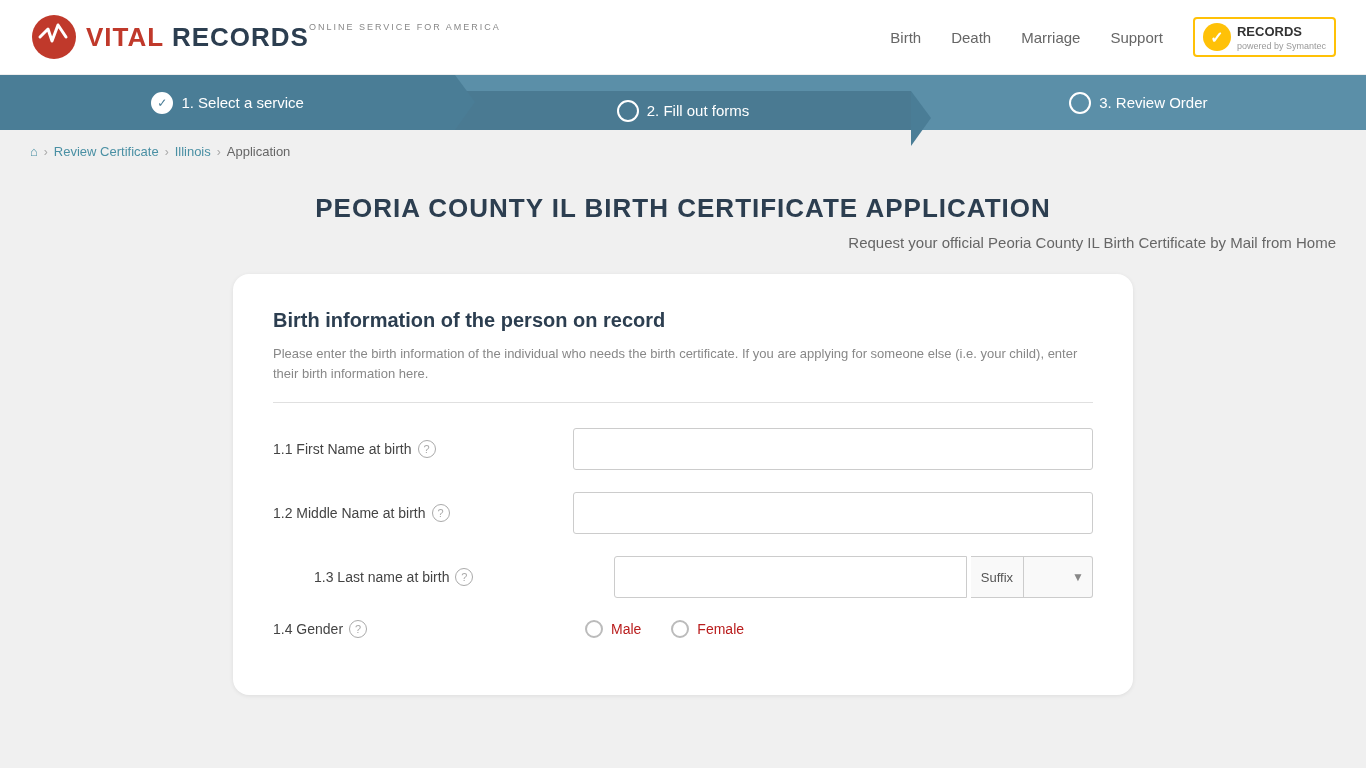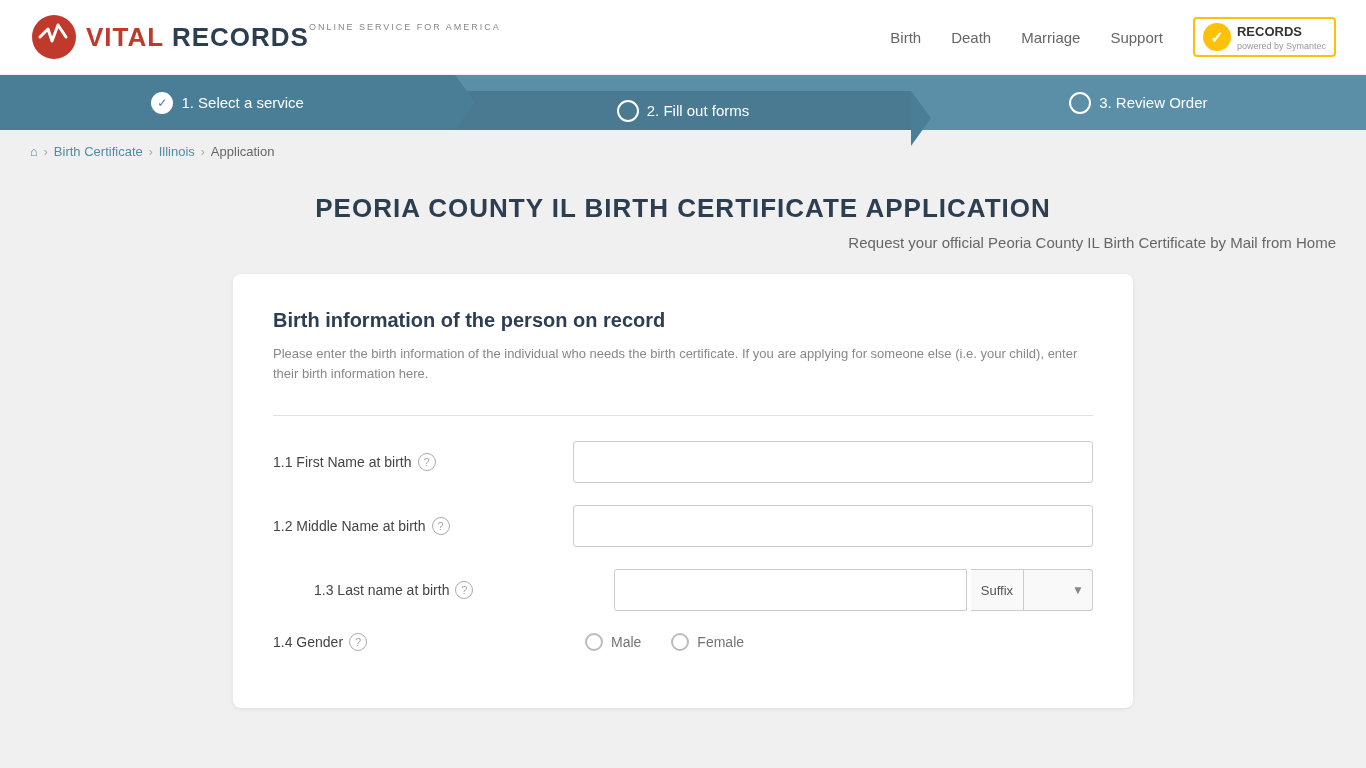--- a/index.html
+++ b/index.html
@@ -165,36 +165,36 @@
     .page-subtitle {
       text-align: right;
       color: #666;
       font-size: 15px;
       margin-bottom: 23px;
     }
 
     
     .form-card {
       background: #fff;
-      border-radius: 8px;
+      border-radius: 16px;
       padding: 35px 40px;
       box-shadow: 0 1px 4px rgba(0,0,0,0.08);
       max-width: 900px;
       margin: 0 auto;
     }
     .section-title {
       font-size: 20px;
       font-weight: bold;
       color: #2c3e50;
       margin-bottom: 12px;
     }
     .section-desc {
       font-size: 13px;
       color: #888;
-      margin-bottom: 32px;
+      margin-bottom: 19px;
       line-height: 1.5;
     }
     .divider {
       border: none;
       border-top: 1px solid #e0e0e0;
       margin-bottom: 25px;
     }
 
     
     .form-row {
@@ -321,21 +321,21 @@
       flex: 1;
       display: flex;
       gap: 30px;
       align-items: center;
     }
     .radio-option {
       display: flex;
       align-items: center;
       gap: 8px;
       font-size: 14px;
-      color: #737373;
+      color: #b91c1c;
       cursor: pointer;
     }
     .radio-circle {
       width: 18px;
       height: 18px;
       border-radius: 50%;
       border: 2px solid #bbb;
       background: #fff;
       flex-shrink: 0;
     }
@@ -386,21 +386,21 @@
   </div>
   <div class="progress-step inactive" style="background:#5b8fa8;">
     <span class="step-icon" style="border:2px solid #fff;border-radius:50%;width:22px;height:22px;display:flex;align-items:center;justify-content:center;margin-right:8px;"></span>
     <span>3. Review Order</span>
   </div>
 </div>
 
 <div class="breadcrumb">
   <span class="home-icon">⌂</span>
   <span class="sep">›</span>
-  <a href="#">Birth Certificate</a>
+  <a href="#">Review Certificate</a>
   <span class="sep">›</span>
   <a href="#">Illinois</a>
   <span class="sep">›</span>
   <span>Application</span>
 </div>
 
 <main class="main-content">
   <h1 class="page-title">PEORIA COUNTY IL BIRTH CERTIFICATE APPLICATION</h1>
   <p class="page-subtitle">Request your official Peoria County IL Birth Certificate by Mail from Home</p>
 

